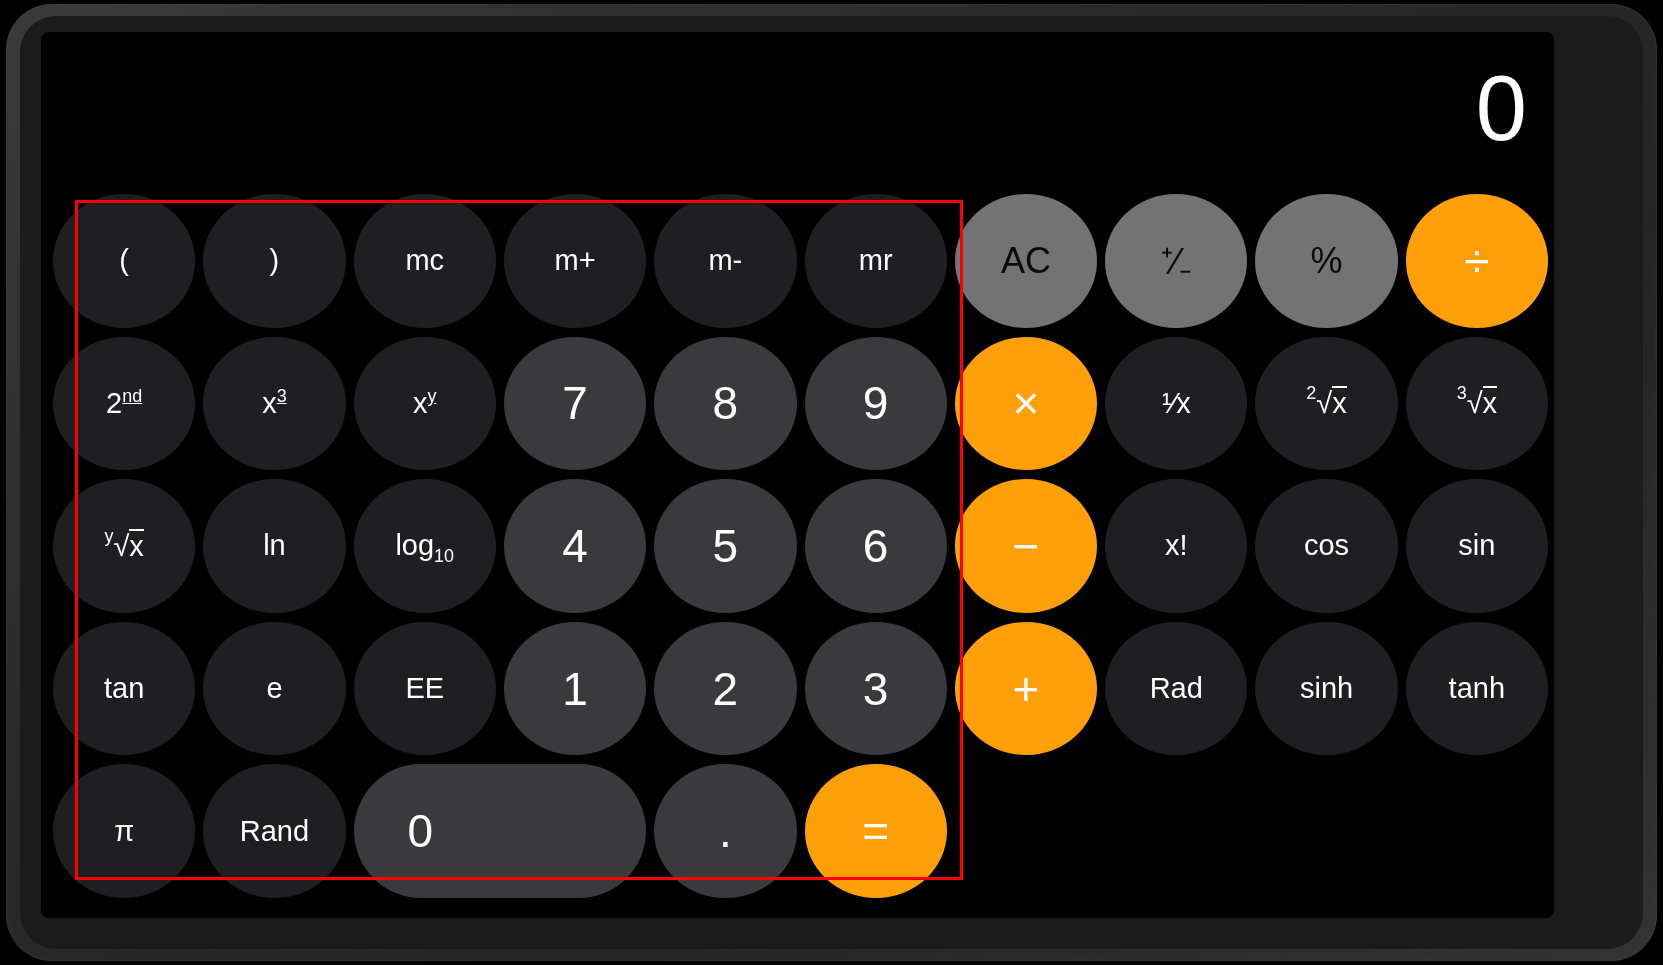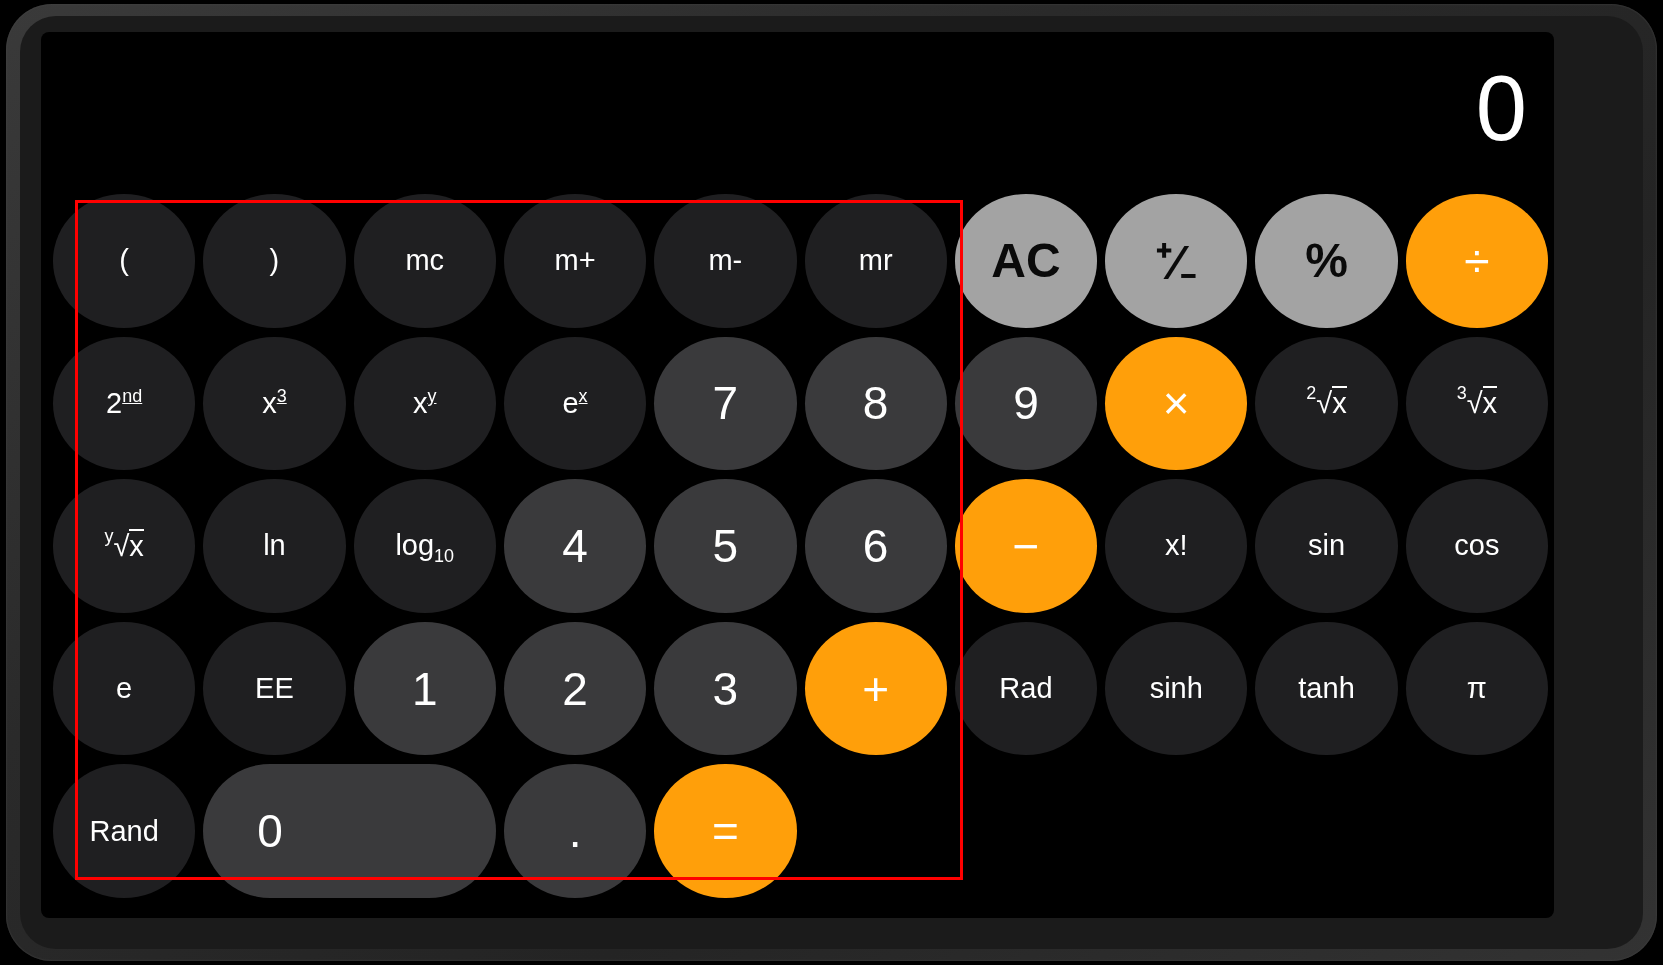--- a/index.html
+++ b/index.html
@@ -99,24 +99,24 @@
     font-size: 29px;
   }
   
   .key.num {
     background: #3a3a3c;
     font-size: 46px;
     font-weight: 300;
   }
   
   .key.util {
-    background: #a3a3a3;
+    background: #737373;
     color: #0a0a0a;
-    font-size: 48px;
-    font-weight: 700;
+    font-size: 36px;
+    font-weight: 400;
   }
   
   .key.op {
     background: #ff9f0a;
     color: #ffffff;
     font-size: 46px;
     font-weight: 400;
   }
 
   
@@ -190,34 +190,34 @@
           </div>
           <div class="key fn">
             <span>2<span class="sup">nd</span></span>
           </div>
           <div class="key fn">
             <span>x<span class="sup">3</span></span>
           </div>
           <div class="key fn">
             <span>x<span class="sup">y</span></span>
           </div>
-          <div class="key fn">
-            <span>e<span class="sup">x</span></span>
-          </div>
           <div class="key num">
             <span>7</span>
           </div>
           <div class="key num">
             <span>8</span>
           </div>
           <div class="key num">
             <span>9</span>
           </div>
           <div class="key op">
             <span>×</span>
+          </div>
+          <div class="key fn">
+            <span>¹⁄x</span>
           </div>
           <div class="key fn">
             <span class="rad-wrap">
               <span class="rad-idx">2</span>
               <span class="rad-sym">√<span style="display:inline-block;border-top:2px solid #fff;line-height:1;padding-top:1px;">x</span></span>
             </span>
           </div>
           <div class="key fn">
             <span class="rad-wrap">
               <span class="rad-idx">3</span>
@@ -245,24 +245,27 @@
           <div class="key num">
             <span>6</span>
           </div>
           <div class="key op">
             <span>−</span>
           </div>
           <div class="key fn">
             <span>x!</span>
           </div>
           <div class="key fn">
+            <span>cos</span>
+          </div>
+          <div class="key fn">
             <span>sin</span>
           </div>
           <div class="key fn">
-            <span>cos</span>
+            <span>tan</span>
           </div>
           <div class="key fn">
             <span>e</span>
           </div>
           <div class="key fn">
             <span>EE</span>
           </div>
           <div class="key num">
             <span>1</span>
           </div>

